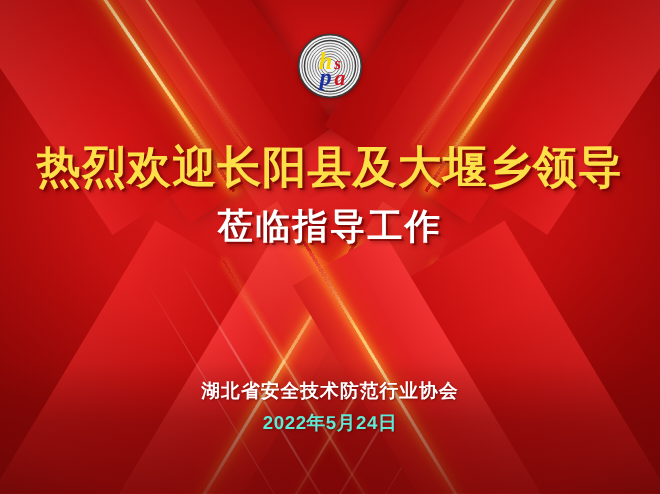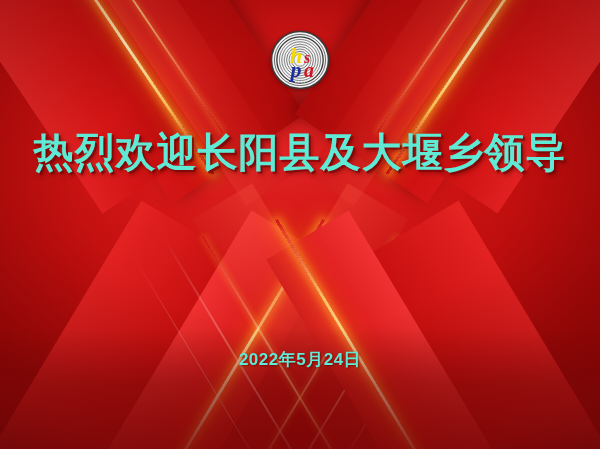--- a/index.html
+++ b/index.html
@@ -131,21 +131,21 @@
     align-items: center;
     justify-content: center;
   }
   .logo-wrap svg { display:block; filter: drop-shadow(0 1px 2px rgba(60,0,0,0.5)); }
 
   
   .title-main {
     margin-top: 39px;
     font-size: 40px;
     font-weight: 700;
-    color: #5eead4;
+    color: #fde047;
     letter-spacing: 1px;
     line-height: 1.12;
     white-space: nowrap;
     text-shadow:
       2px 2px 0 rgba(122,6,6,0.75),
       3px 3px 4px rgba(90,3,3,0.55);
   }
   .title-sub {
     margin-top: 13px;
     font-size: 32px;
@@ -276,20 +276,22 @@
 
         <text x="27" y="34" font-family="'Liberation Serif', serif" font-size="22" font-style="italic" font-weight="700" fill="#f5d800" text-anchor="middle">h</text>
         <text x="38" y="34" font-family="'Liberation Serif', serif" font-size="16" font-style="italic" font-weight="700" fill="#cf1420" text-anchor="middle">s</text>
 
         <text x="27" y="48" font-family="'Liberation Serif', serif" font-size="22" font-style="italic" font-weight="700" fill="#1a2f9e" text-anchor="middle">p</text>
         <text x="40" y="48" font-family="'Liberation Serif', serif" font-size="20" font-style="italic" font-weight="700" fill="#cf1420" text-anchor="middle">a</text>
       </svg>
     </div>
 
     <div class="title-main">热烈欢迎长阳县及大堰乡领导</div>
+    <div class="title-sub">莅临指导工作</div>
 
   </div>
 
   <div class="footer">
+    <div class="footer-org">湖北省安全技术防范行业协会</div>
     <div class="footer-date">2022年5月24日</div>
   </div>
 
 </div>
 
 </body></html>

